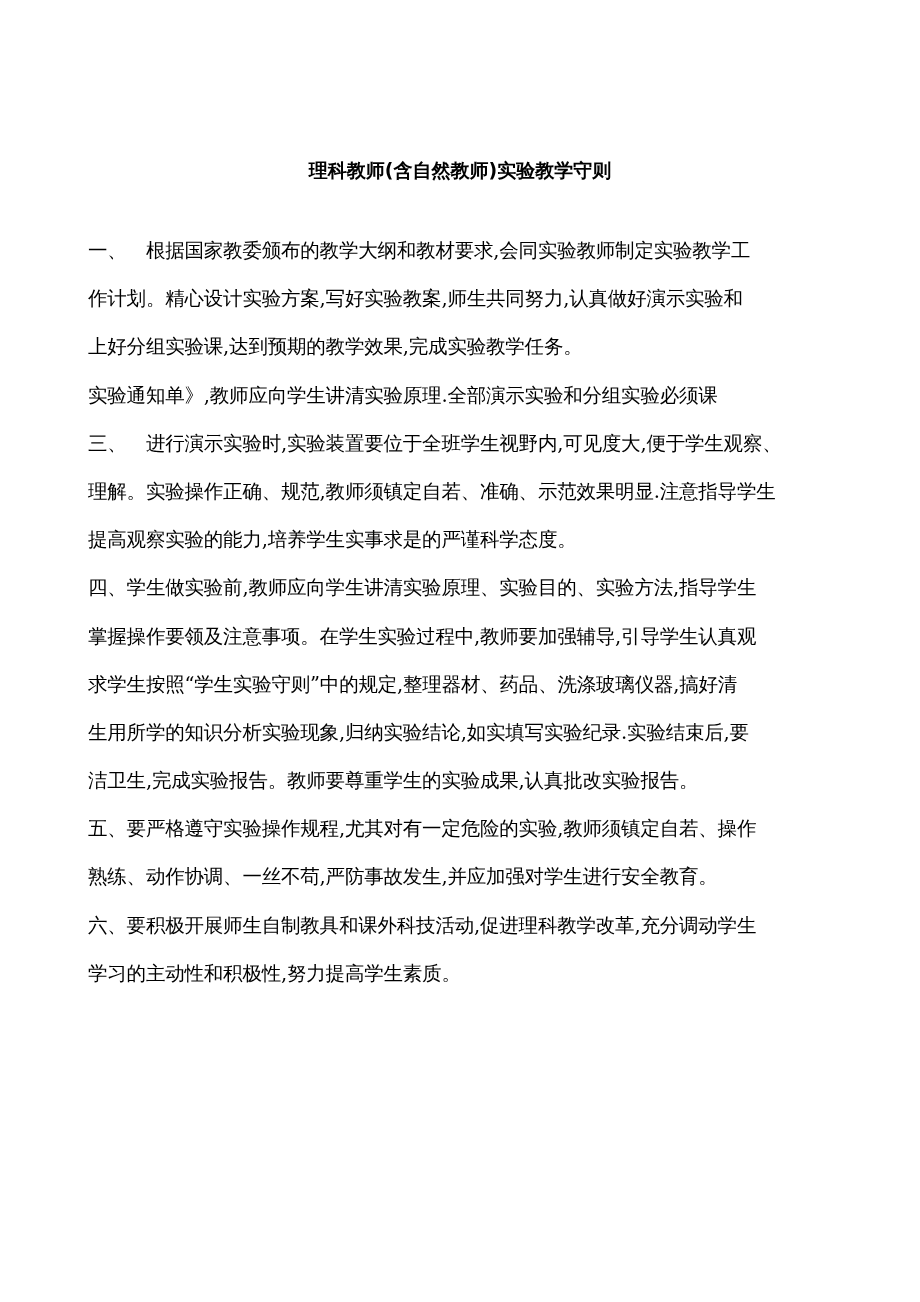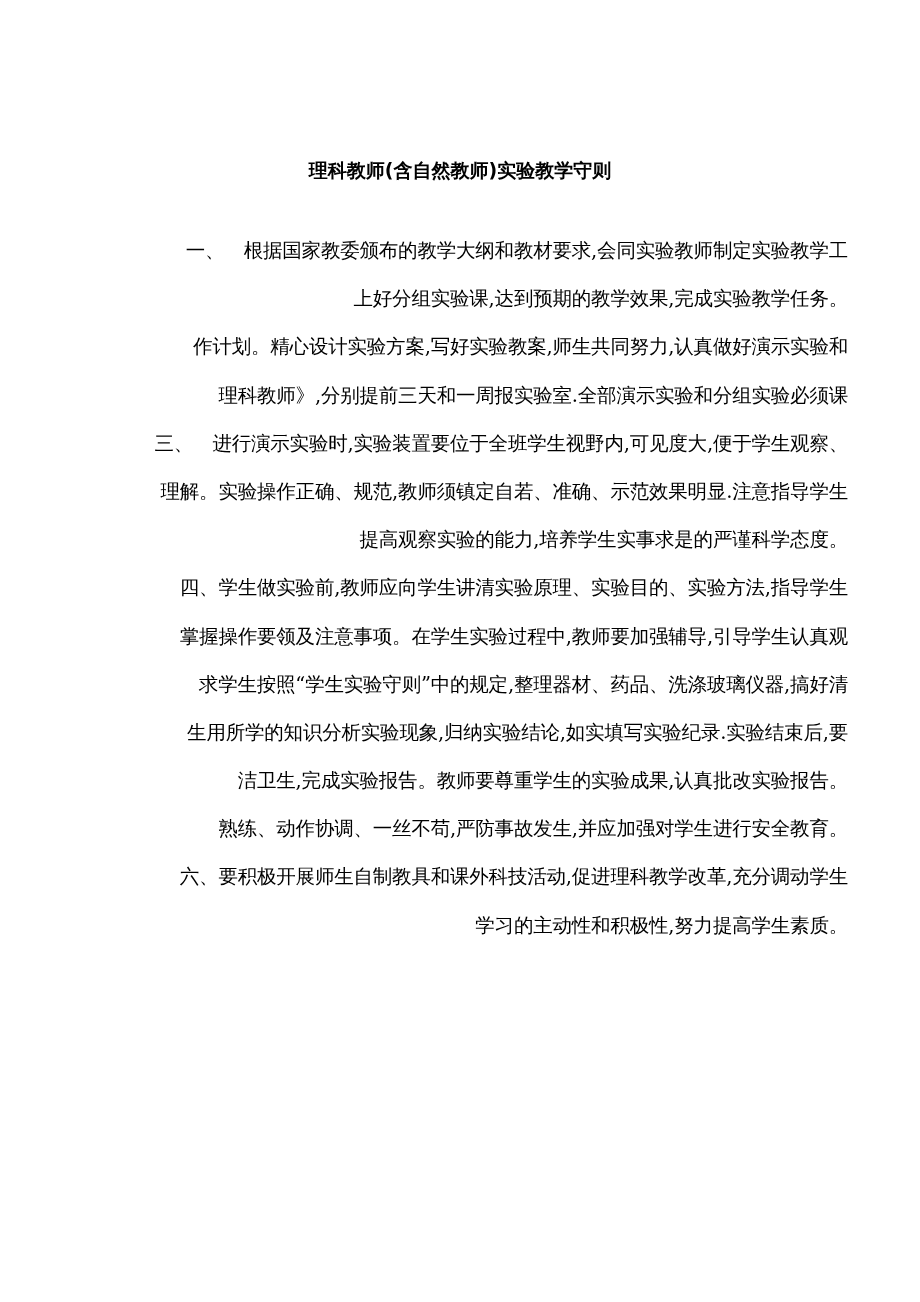--- a/index.html
+++ b/index.html
@@ -33,59 +33,59 @@
       font-weight: bold;
       font-size: 19px;
       line-height: 28px;
       letter-spacing: 0px;
     }
     .body {
       position: absolute;
       top: 235px;
       left: 88px;
       width: 760px;
-      text-align: right;
     }
     .line {
       display: block;
       height: 48.2px;
       line-height: 32px;
       font-size: 19.5px;
       white-space: nowrap;
       letter-spacing: -0.2px;
     }
   </style>
 </head>
 <body>
 
 <div class="page">
   <div class="title">理科教师(含自然教师)实验教学守则</div>
 
   <div class="body">
     <div>
       <span class="line">一、　根据国家教委颁布的教学大纲和教材要求,会同实验教师制定实验教学工</span>
+      <span class="line">作计划。精心设计实验方案,写好实验教案,师生共同努力,认真做好演示实验和</span>
       <span class="line">上好分组实验课,达到预期的教学效果,完成实验教学任务。</span>
-      <span class="line">作计划。精心设计实验方案,写好实验教案,师生共同努力,认真做好演示实验和</span>
     </div>
     <div>
-      <span class="line">理科教师》,分别提前三天和一周报实验室.全部演示实验和分组实验必须课</span>
+      <span class="line">实验通知单》,教师应向学生讲清实验原理.全部演示实验和分组实验必须课</span>
     </div>
     <div>
       <span class="line">三、　进行演示实验时,实验装置要位于全班学生视野内,可见度大,便于学生观察、</span>
       <span class="line">理解。实验操作正确、规范,教师须镇定自若、准确、示范效果明显.注意指导学生</span>
       <span class="line">提高观察实验的能力,培养学生实事求是的严谨科学态度。</span>
     </div>
     <div>
       <span class="line">四、学生做实验前,教师应向学生讲清实验原理、实验目的、实验方法,指导学生</span>
       <span class="line">掌握操作要领及注意事项。在学生实验过程中,教师要加强辅导,引导学生认真观</span>
       <span class="line">求学生按照“学生实验守则”中的规定,整理器材、药品、洗涤玻璃仪器,搞好清</span>
       <span class="line">生用所学的知识分析实验现象,归纳实验结论,如实填写实验纪录.实验结束后,要</span>
       <span class="line">洁卫生,完成实验报告。教师要尊重学生的实验成果,认真批改实验报告。</span>
     </div>
     <div>
+      <span class="line">五、要严格遵守实验操作规程,尤其对有一定危险的实验,教师须镇定自若、操作</span>
       <span class="line">熟练、动作协调、一丝不苟,严防事故发生,并应加强对学生进行安全教育。</span>
     </div>
     <div>
       <span class="line">六、要积极开展师生自制教具和课外科技活动,促进理科教学改革,充分调动学生</span>
       <span class="line">学习的主动性和积极性,努力提高学生素质。</span>
     </div>
   </div>
 </div>
 
 </body></html>

